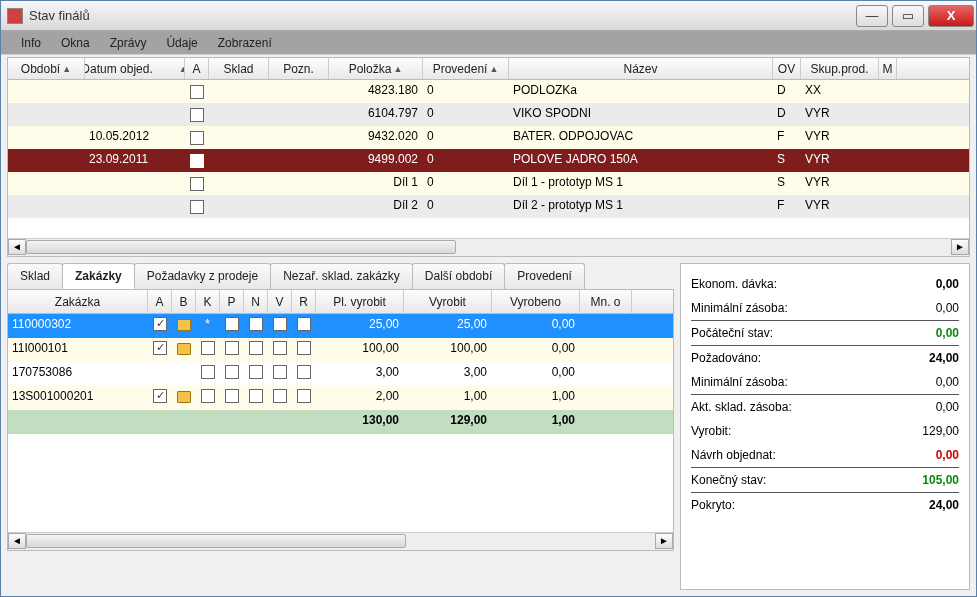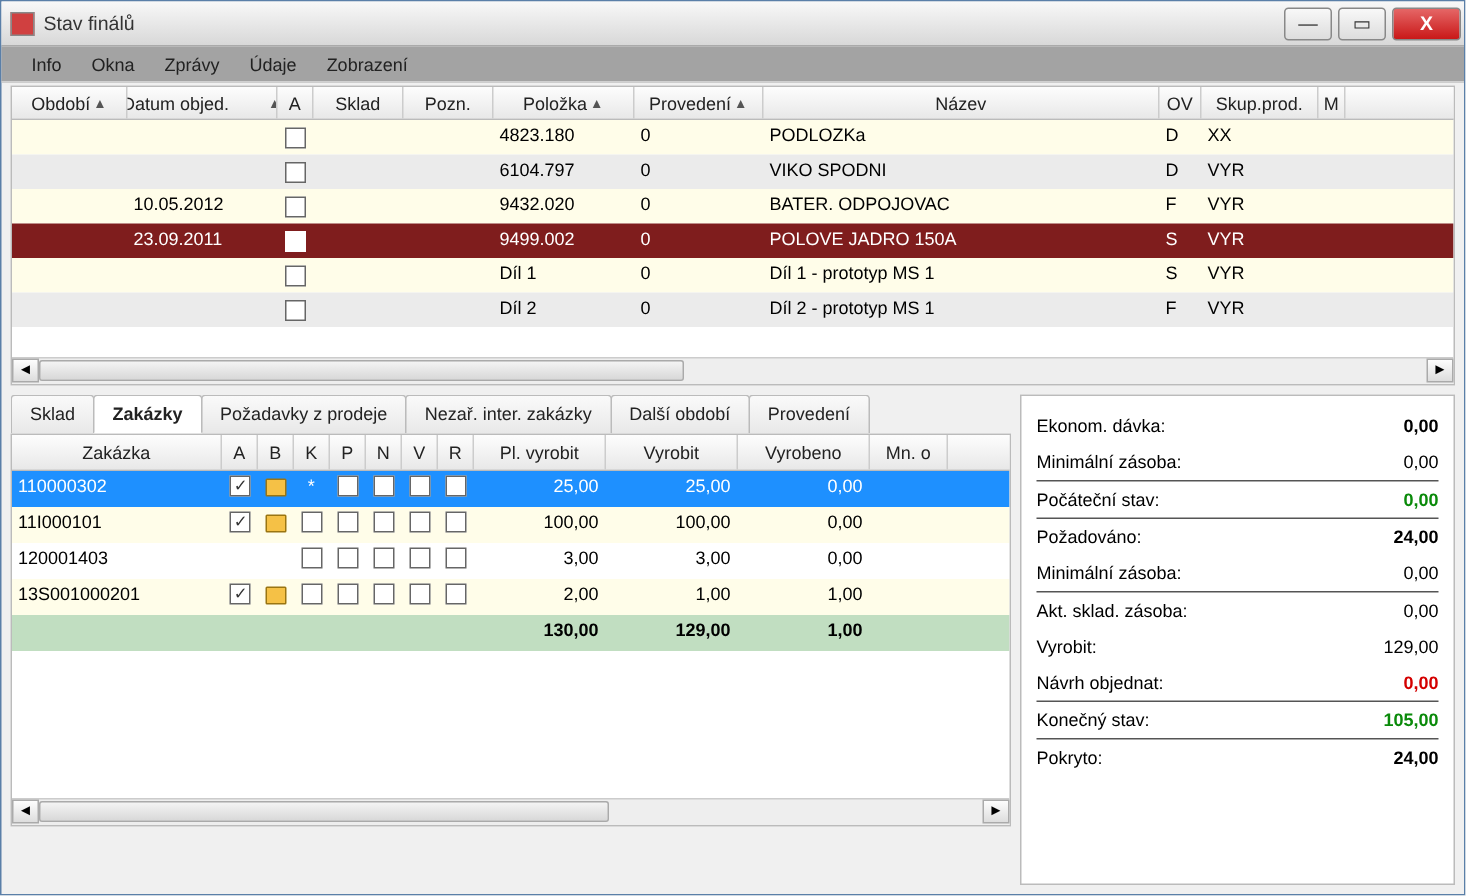--- a/index.html
+++ b/index.html
@@ -158,21 +158,21 @@
   padding: 5px 0;
 }
 .info-row.divider { border-bottom: 1px solid #555; }
 .info-val { font-weight: bold; }
 .info-val.green { color: #0a8a0a; }
 .info-val.red { color: #d40000; }
 .info-val.normal { font-weight: normal; }
 
 
 .c-obd{width:77px;} .c-dat{width:100px;gap:24px;} .c-a{width:24px;text-align:center;} .c-skl{width:60px;} .c-poz{width:60px;}
-.c-pol{width:94px;} .c-prov{width:86px;} .c-naz{width:264px;} .c-ov{width:28px;} .c-skp{width:78px;} .c-m{width:18px;}
+.c-pol{width:94px;text-align:right;} .c-prov{width:86px;} .c-naz{width:264px;} .c-ov{width:28px;} .c-skp{width:78px;} .c-m{width:18px;}
 
 .l-zak{width:140px;} .l-s{width:24px;text-align:center;} .l-plv{width:88px;} .l-vyr{width:88px;} .l-vyro{width:88px;} .l-mno{width:52px;}
 </style>
 </head>
 <body>
 
 <div class="window">
 
   <div class="titlebar">
     <div class="app-icon"></div>
@@ -307,21 +307,21 @@
     </div>
   </div>
 
   <div class="lower">
 
     <div class="lower-left">
       <div class="tabs" id="tabs">
           <div class="tab">Sklad</div>
           <div class="tab active">Zakázky</div>
           <div class="tab">Požadavky z prodeje</div>
-          <div class="tab">Nezař. inter. zakázky</div>
+          <div class="tab">Nezař. sklad. zakázky</div>
           <div class="tab">Další období</div>
           <div class="tab">Provedení</div>
         </div>
       <div class="lgrid">
         <div class="hdr-row">
           <div class="hdr-cell l-zak">Zakázka</div>
           <div class="hdr-cell l-s">A</div>
           <div class="hdr-cell l-s">B</div>
           <div class="hdr-cell l-s">K</div>
           <div class="hdr-cell l-s">P</div>
@@ -356,21 +356,21 @@
               <div class="cell l-s"><span class="icon-cb"></span></div>
               <div class="cell l-s"><span class="icon-cb"></span></div>
               <div class="cell l-s"><span class="icon-cb"></span></div>
               <div class="cell l-s"><span class="icon-cb"></span></div>
               <div class="cell l-plv tr">100,00</div>
               <div class="cell l-vyr tr">100,00</div>
               <div class="cell l-vyro tr">0,00</div>
               <div class="cell l-mno"></div>
             </div>
             <div class="lgrid-row stripe1">
-              <div class="cell l-zak">120001403</div>
+              <div class="cell l-zak">170753086</div>
               <div class="cell l-s"></div>
               <div class="cell l-s"></div>
               <div class="cell l-s"><span class="icon-cb"></span></div>
               <div class="cell l-s"><span class="icon-cb"></span></div>
               <div class="cell l-s"><span class="icon-cb"></span></div>
               <div class="cell l-s"><span class="icon-cb"></span></div>
               <div class="cell l-s"><span class="icon-cb"></span></div>
               <div class="cell l-plv tr">3,00</div>
               <div class="cell l-vyr tr">3,00</div>
               <div class="cell l-vyro tr">0,00</div>

